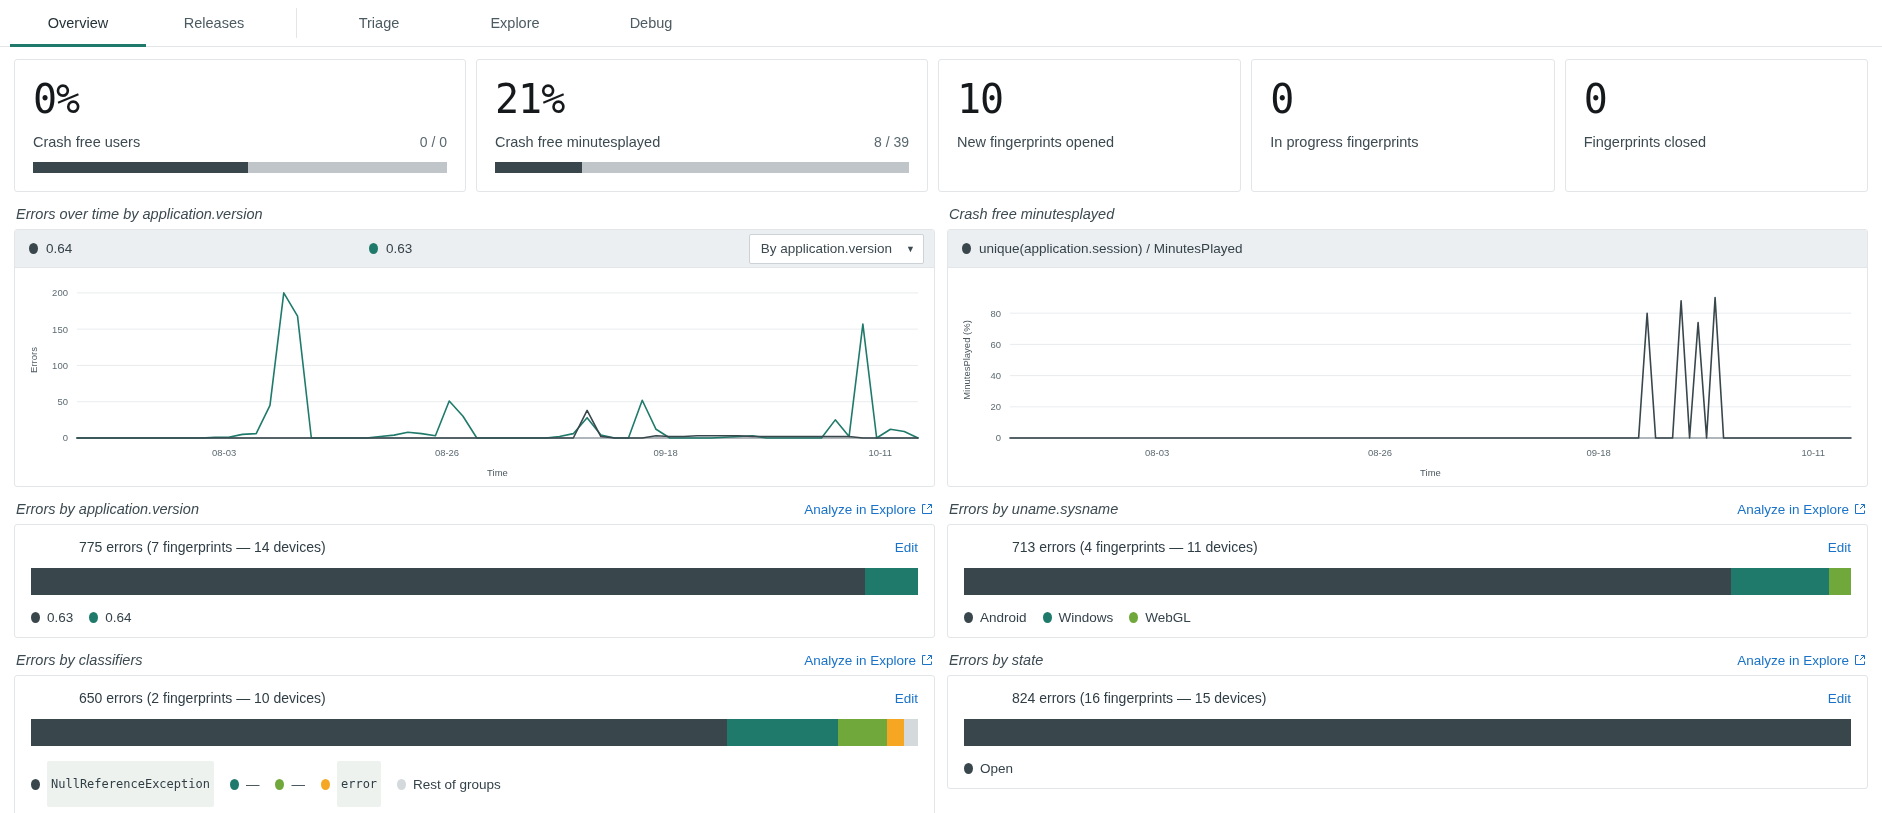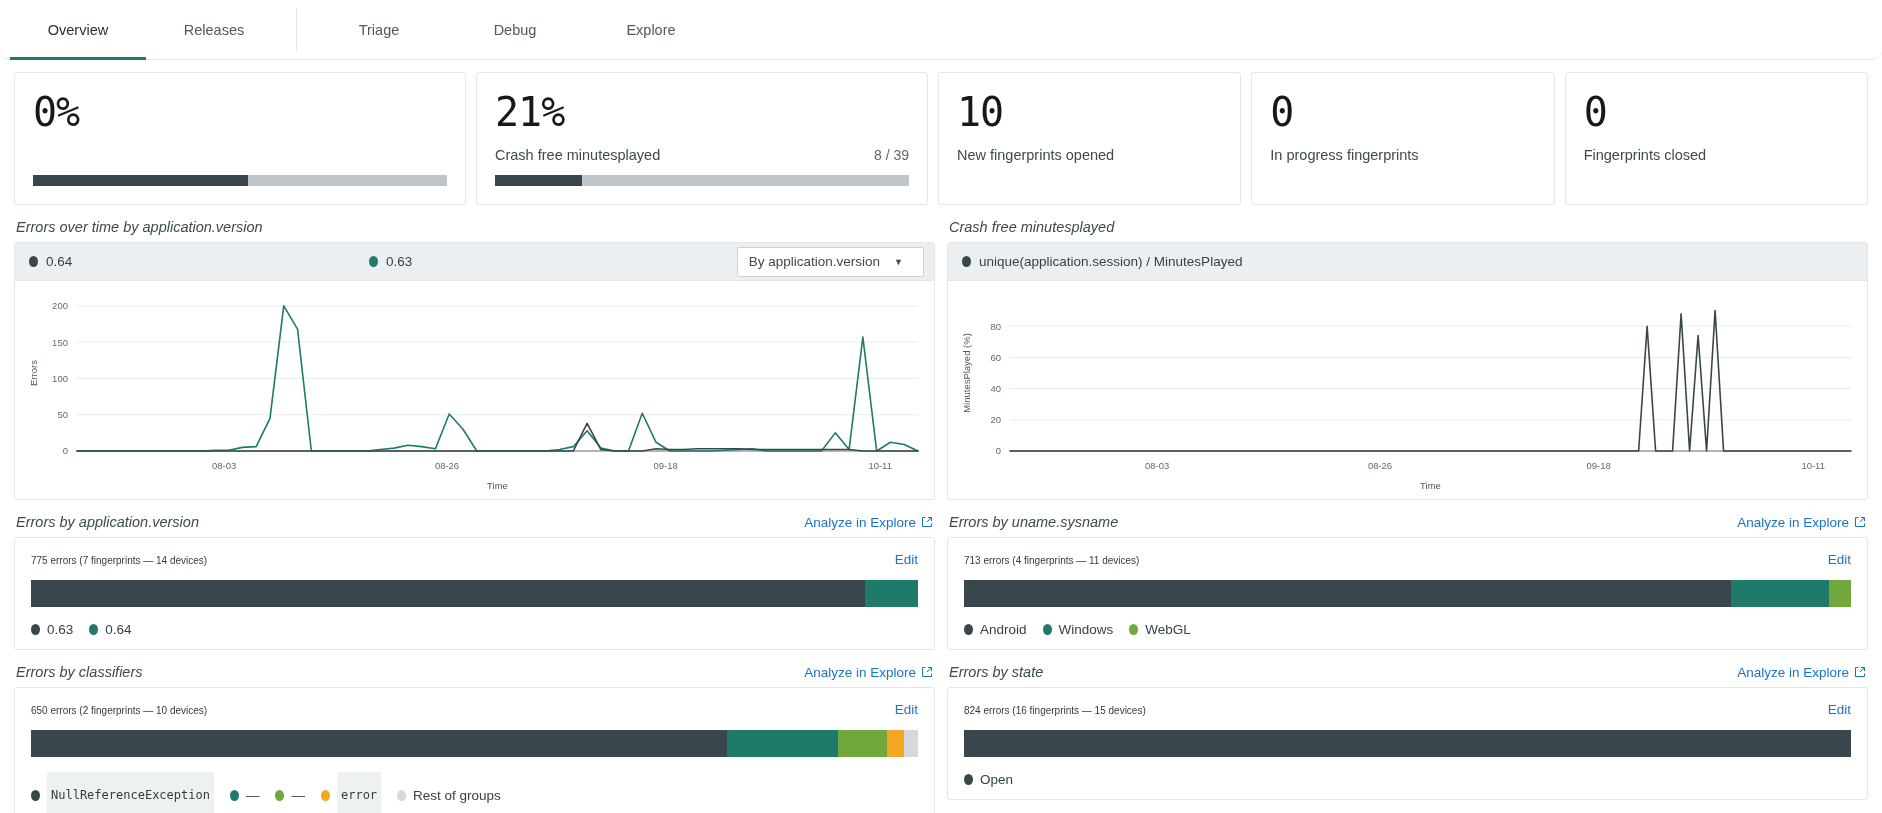--- a/index.html
+++ b/index.html
@@ -10,28 +10,27 @@
     color: #2c3e44;
   }
   body {
     width: 1882px;
     height: 813px;
     overflow: hidden;
   }
 
   
   .tabbar {
-    height: 60px;
+    height: 47px;
     border-bottom: 1px solid #e3e6e8;
     display: flex;
     align-items: stretch;
     padding-left: 10px;
     box-sizing: border-box;
     background: #fff;
-    border-radius: 10px;
   }
   .tab {
     position: relative;
     display: flex;
     align-items: center;
     justify-content: center;
     font-size: 14.5px;
     color: #4c5a61;
     padding: 0 26px;
     min-width: 84px;
@@ -174,37 +173,37 @@
   }
   .select-box {
     margin-left: auto;
     background: #fff;
     border: 1px solid #ccd2d6;
     border-radius: 2px;
     height: 28px;
     display: flex;
     align-items: center;
     gap: 14px;
-    padding: 0 20px 0 11px;
+    padding: 0 8px 0 11px;
     font-size: 13.5px;
     color: #3c4a51;
     cursor: pointer;
   }
   .caret { font-size: 9px; color: #3c4a51; }
   .chart-body { flex: 1 1 auto; position: relative; }
   .chart-body svg { display: block; width: 100%; height: 100%; }
 
   
   .bd-panel { padding: 14px 16px 12px 16px; }
   .bd-head {
     display: flex;
     justify-content: space-between;
     align-items: baseline;
   }
-  .bd-summary { font-size: 10px; color: #2f3d45; }
+  .bd-summary { font-size: 14px; color: #2f3d45; margin-left: 48px; }
   .bd-edit { font-size: 13.5px; color: #1a73c8; cursor: pointer; }
   .bd-bar {
     display: flex;
     height: 27px;
     margin: 13px 0 0 0;
     overflow: hidden;
   }
   .bd-bar > span { display: block; height: 100%; }
   .bd-legend {
     display: flex;
@@ -243,33 +242,37 @@
     <span>Overview</span>
   </div>
   <div class="tab">
     <span>Releases</span>
   </div>
   <div class="tab-sep"></div>
   <div class="tab">
     <span>Triage</span>
   </div>
   <div class="tab">
+    <span>Explore</span>
+  </div>
+  <div class="tab">
     <span>Debug</span>
-  </div>
-  <div class="tab">
-    <span>Explore</span>
   </div>
 </div>
 
 <div class="page">
 
   <div class="kpi-row">
 
     <div class="kpi-card wide">
       <div class="kpi-value">0%</div>
+      <div class="kpi-label-row">
+        <div class="kpi-label">Crash free users</div>
+        <div class="kpi-ratio">0 / 0</div>
+      </div>
       <div class="kpi-bar">
           <i id="bar0" style="width: 52%;"></i>
         </div>
     </div>
 
     <div class="kpi-card wide">
       <div class="kpi-value">21%</div>
       <div class="kpi-label-row">
         <div class="kpi-label">Crash free minutesplayed</div>
         <div class="kpi-ratio">8 / 39</div>

